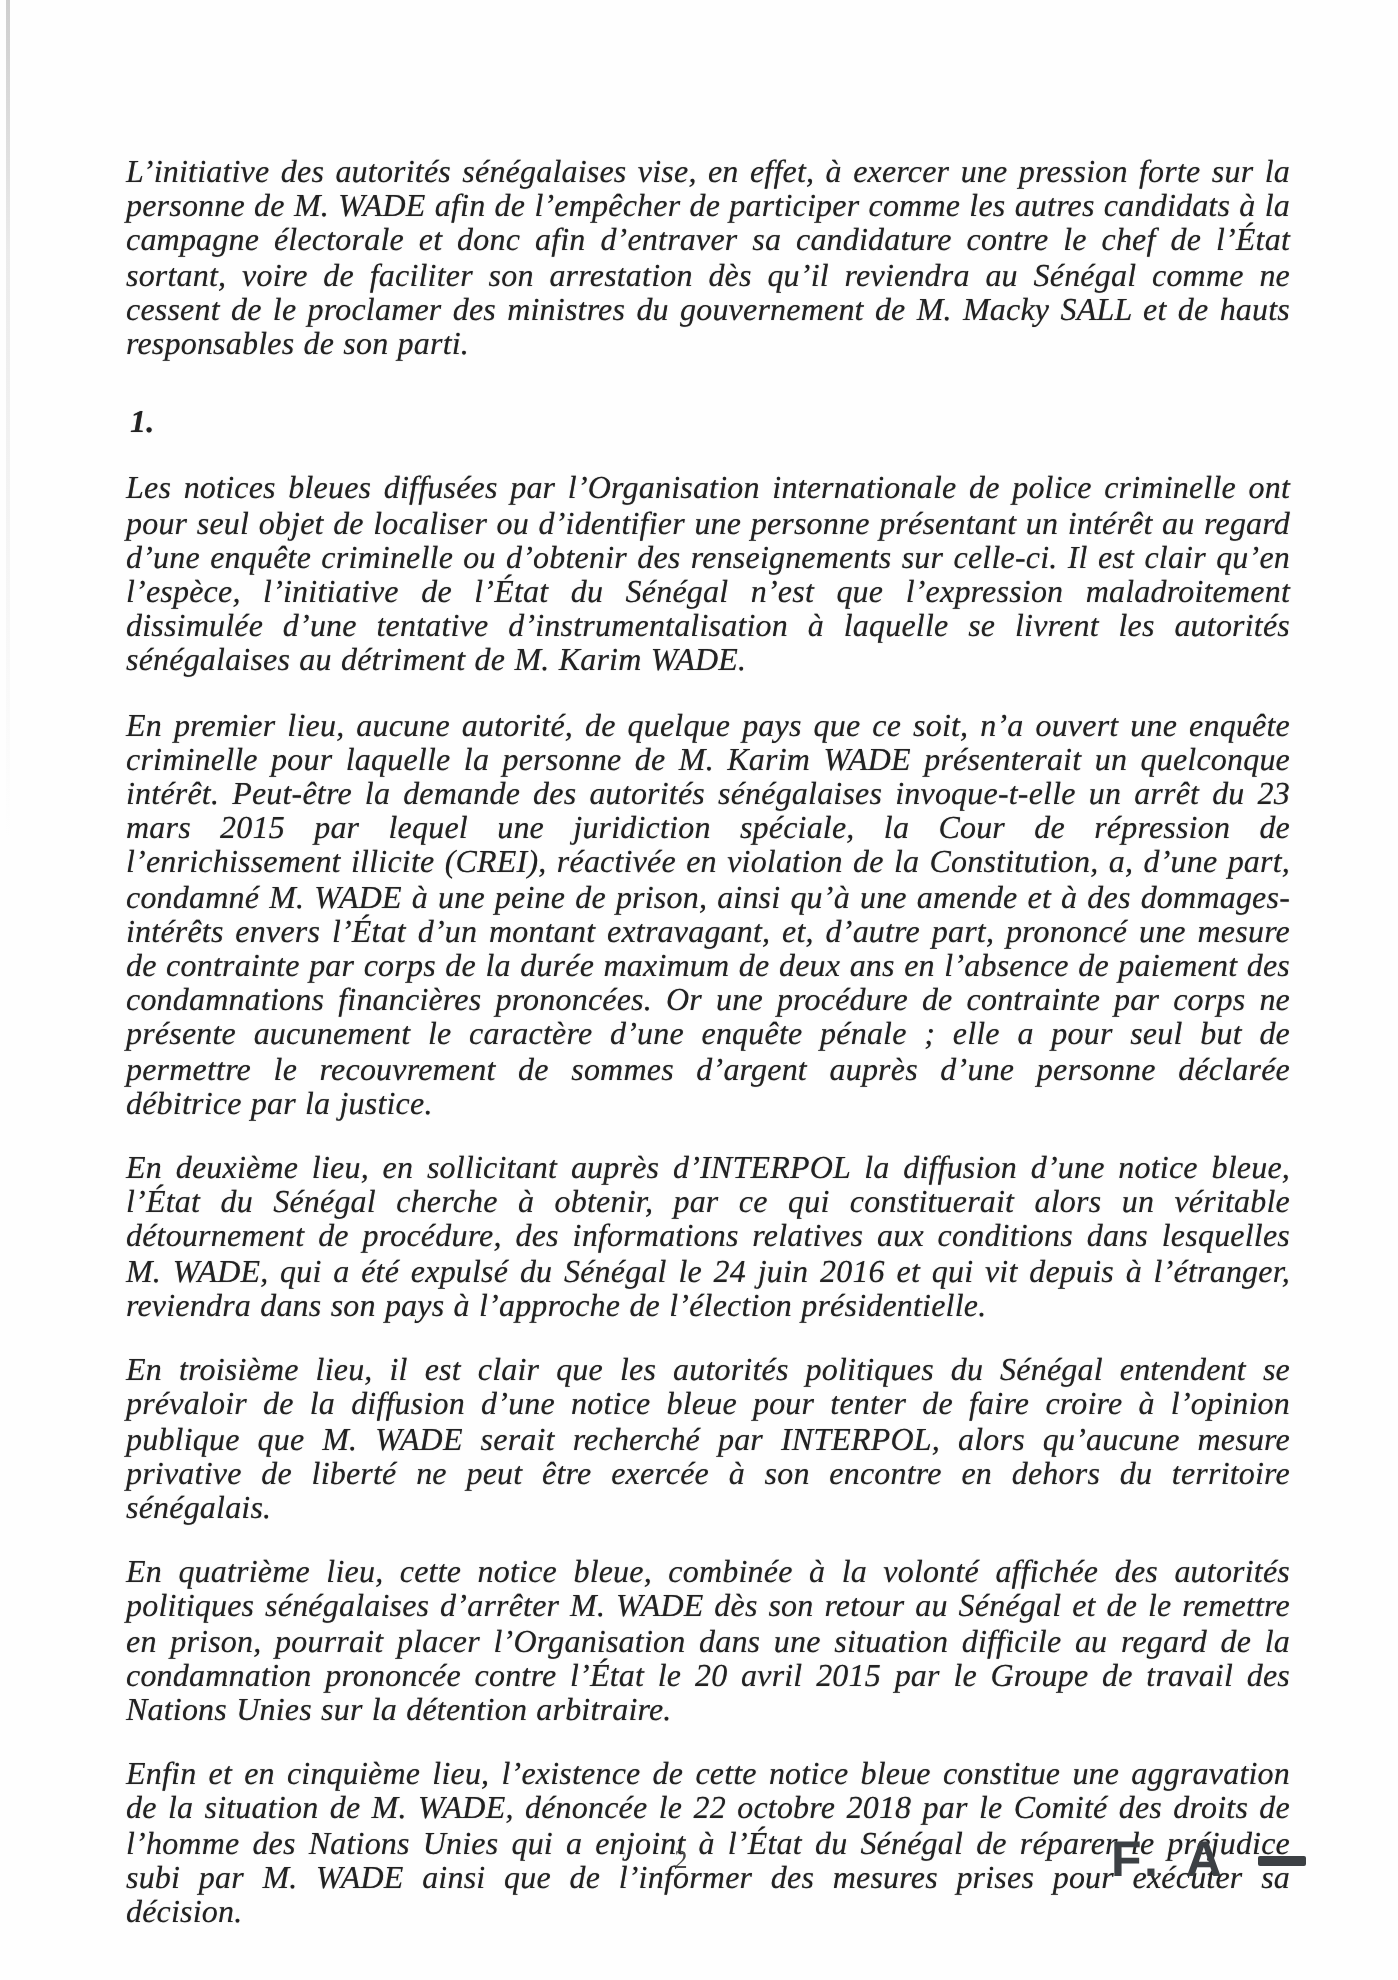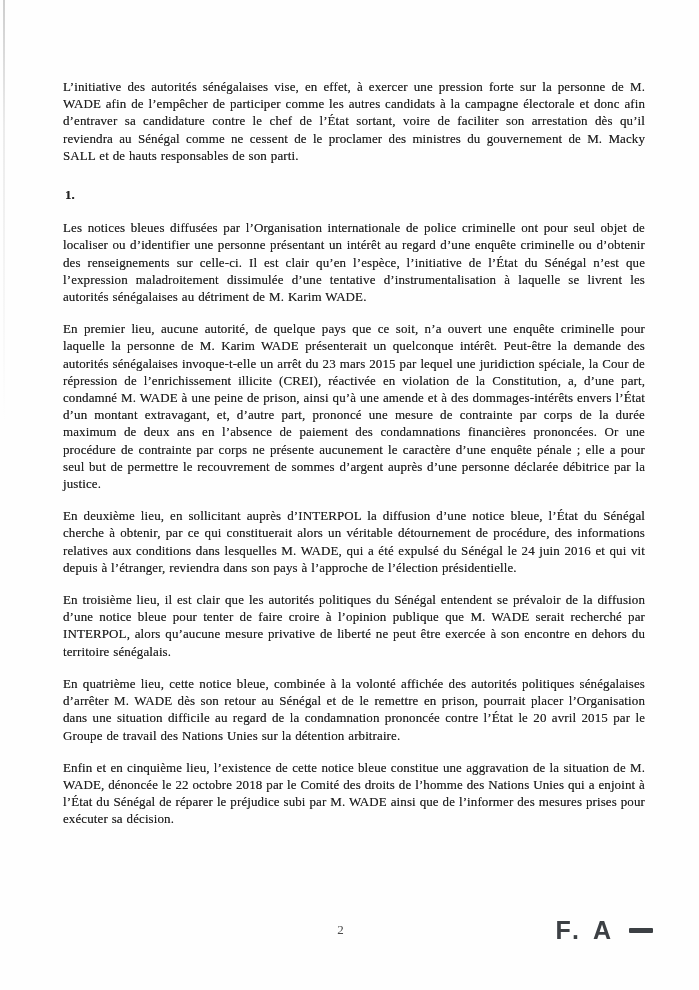--- a/index.html
+++ b/index.html
@@ -24,26 +24,27 @@
     width: 2px;
     height: 420px;
     background: linear-gradient(to bottom, #b9b9b9, #e3e3e3 30%, rgba(255,255,255,0));
     opacity: 0.7;
   }
   .content {
     position: absolute;
     top: 78px;
     left: 63px;
     width: 582px;
-    font-size: 13px;
+    font-size: 16px;
     line-height: 17.2px;
     text-align: justify;
     letter-spacing: 0.1px;
     word-spacing: 0.5px;
     text-shadow: 0 0 0.45px rgba(20,20,20,0.55);
+    font-style: italic;
   }
   .content p {
     margin: 0 0 15px 0;
   }
   .section-heading {
     display: flex;
     align-items: baseline;
     gap: 11px;
     margin: 22px 0 16px 2px;
     font-weight: bold;

